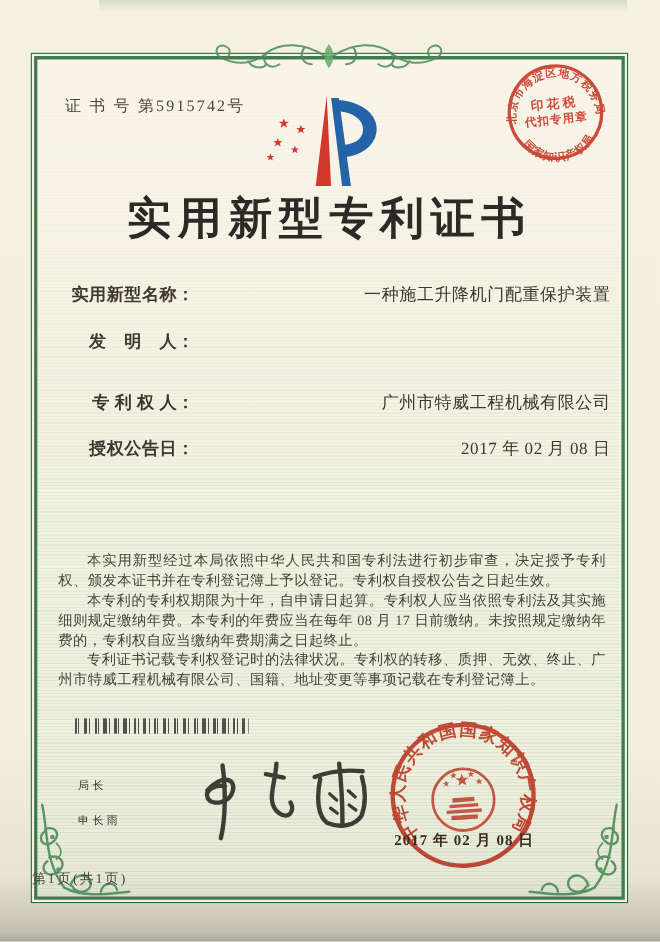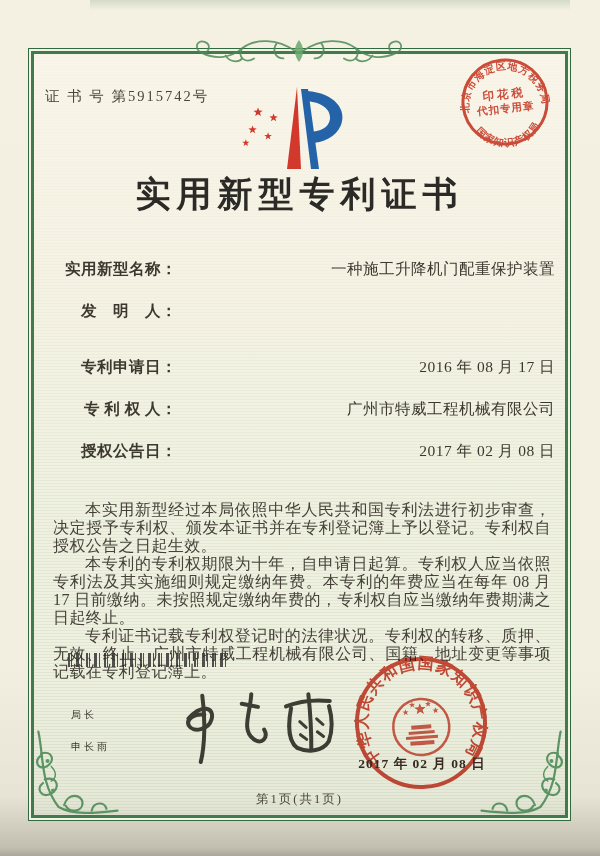--- a/index.html
+++ b/index.html
@@ -20,50 +20,50 @@
     pointer-events:none;
   }
   .frame{
     position:absolute;left:28px;top:48px;width:541px;height:771px;
     border:1px solid #2e6b3e;
     box-shadow:inset 0 0 0 2px #f6f3e6, inset 0 0 0 5px #417a4d;
     background:
       linear-gradient(180deg,rgba(249,245,233,.95) 0%,rgba(246,243,229,.78) 30%,rgba(238,242,223,.5) 62%,rgba(231,239,218,.38) 100%),
       repeating-linear-gradient(0deg,rgba(110,165,115,.22) 0px,rgba(110,165,115,.22) 1px,rgba(255,255,255,0) 1px,rgba(255,255,255,0) 3px);
   }
-  .cert-no{position:absolute;left:16px;top:38px;font-size:14.5px;letter-spacing:2px;color:#4a463c;text-align:center;}
+  .cert-no{position:absolute;left:30px;top:38px;font-size:14.5px;letter-spacing:2px;color:#4a463c;text-align:center;}
   .logo{position:absolute;left:206px;top:34px;width:116px;height:88px;}
   .title{
     position:absolute;left:0;top:122px;width:100%;text-align:center;
-    font-size:35px;font-weight:bold;letter-spacing:6px;color:#2b2a26;
+    font-size:40px;font-weight:bold;letter-spacing:6px;color:#2b2a26;
   }
   .fields{position:absolute;left:26px;top:206px;width:500px;}
   .field-row{display:flex;margin-bottom:14px;font-size:15.5px;color:#3c382f;line-height:28px;text-align:right;}
   .field-label{flex:0 0 122px;font-weight:bold;letter-spacing:.5px;white-space:nowrap;}
   .field-value{flex:1;letter-spacing:.5px;}
-  .paras{position:absolute;left:24px;top:452px;width:498px;font-size:16px;line-height:18px;color:#46423a;text-align:justify;}
+  .paras{position:absolute;left:24px;top:452px;width:498px;font-size:13px;line-height:18px;color:#46423a;text-align:justify;}
   .paras p{margin:0;text-indent:2em;letter-spacing:.4px;}
   .barcode{
     position:absolute;left:39px;top:604px;width:158px;height:14px;opacity:.82;
     background:repeating-linear-gradient(90deg,
       #2d2d2d 0 2px, transparent 2px 3px,
       #2d2d2d 3px 4px, transparent 4px 8px,
       #2d2d2d 8px 11px, transparent 11px 13px,
       #2d2d2d 13px 14px, transparent 14px 18px);
   }
   .director{position:absolute;left:42px;top:650px;font-size:10px;color:#35322a;line-height:32px;letter-spacing:3px;}
   .autograph{position:absolute;left:130px;top:636px;width:195px;height:84px;}
   .seal{mix-blend-mode:multiply;opacity:.93;}
   .seal-top{position:absolute;left:429px;top:6px;width:94px;height:94px;transform:rotate(-6deg);}
   .seal-bottom{position:absolute;left:320px;top:602px;width:144px;height:144px;transform:rotate(-4deg);}
   .seal-date{
     position:absolute;left:318px;top:706px;width:150px;text-align:center;
     font-size:13.5px;color:#37291f;letter-spacing:1px;font-weight:bold;
   }
-  .footer{position:absolute;left:0;top:742px;width:100%;text-align:center;font-size:12.5px;letter-spacing:2px;color:#4a463c;}
+  .footer{position:absolute;left:0;top:742px;width:100%;font-size:12.5px;letter-spacing:2px;color:#4a463c;}
   .orn-top{position:absolute;left:160px;top:-16px;width:220px;height:38px;}
   .orn-bl{position:absolute;left:2px;bottom:2px;width:92px;height:92px;}
   .orn-br{position:absolute;right:2px;bottom:2px;width:92px;height:92px;transform:scaleX(-1);}
   svg{display:block;}
 </style>
 </head>
 <body>
 
 <div class="scan">
   <div class="frame">
@@ -129,24 +129,20 @@
 
     <div class="fields">
       <div class="field-row">
         <span class="field-label">实用新型名称：</span>
         <span class="field-value">一种施工升降机门配重保护装置</span>
       </div>
       <div class="field-row">
         <span class="field-label">发　明　人：</span>
       </div>
       <div class="field-row">
-      </div>
-      <div class="field-row">
-        <span class="field-label">专利申请日：</span>
-        <span class="field-value">2016 年 08 月 17 日</span>
       </div>
       <div class="field-row">
         <span class="field-label">专 利 权 人：</span>
         <span class="field-value">广州市特威工程机械有限公司</span>
       </div>
       <div class="field-row">
         <span class="field-label">授权公告日：</span>
         <span class="field-value">2017 年 02 月 08 日</span>
       </div>
     </div>

